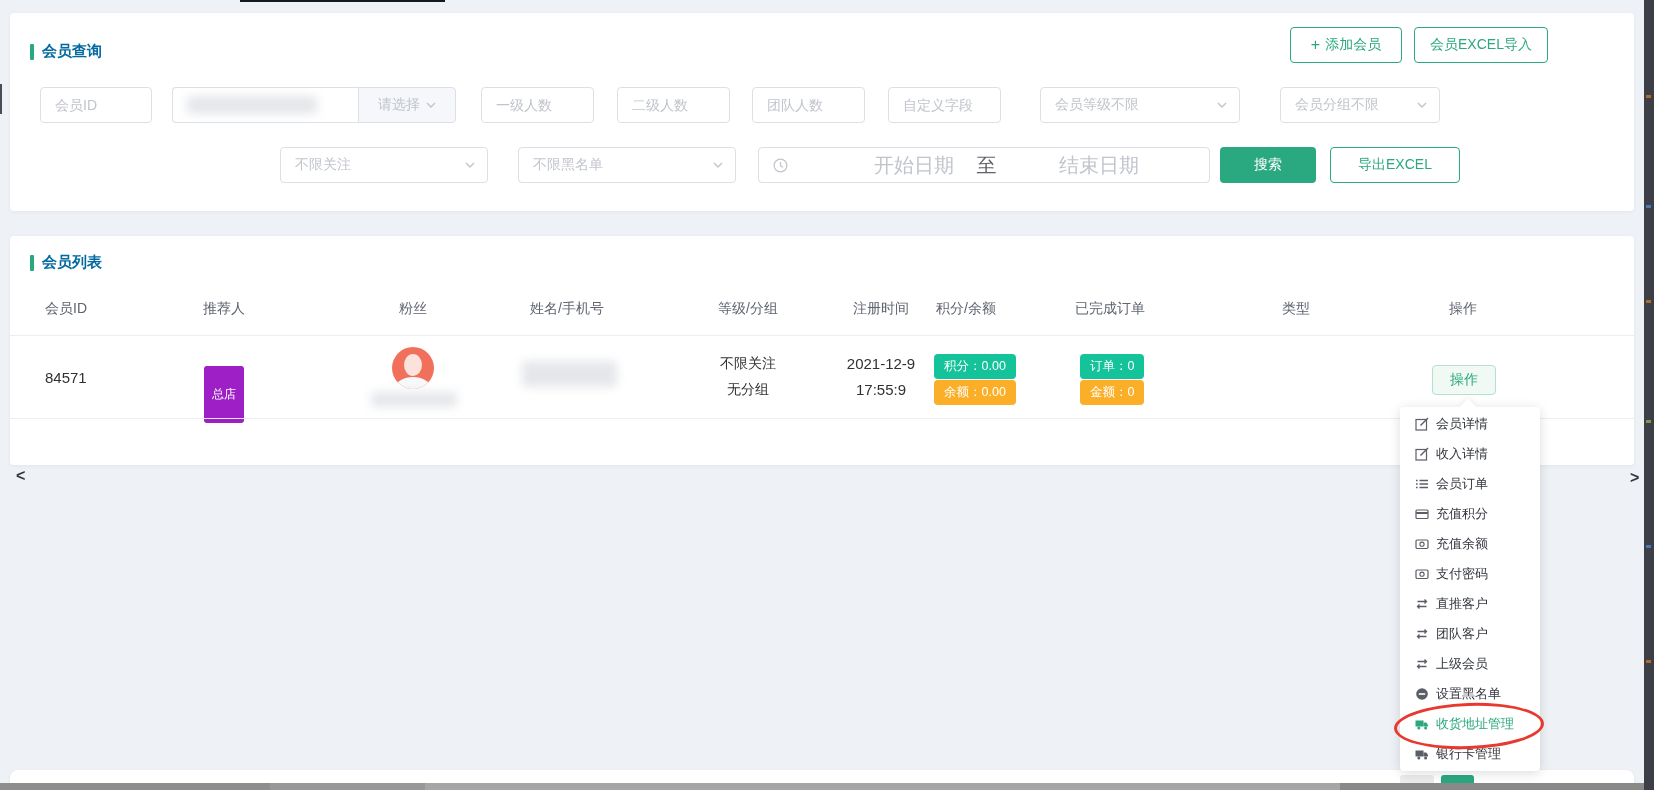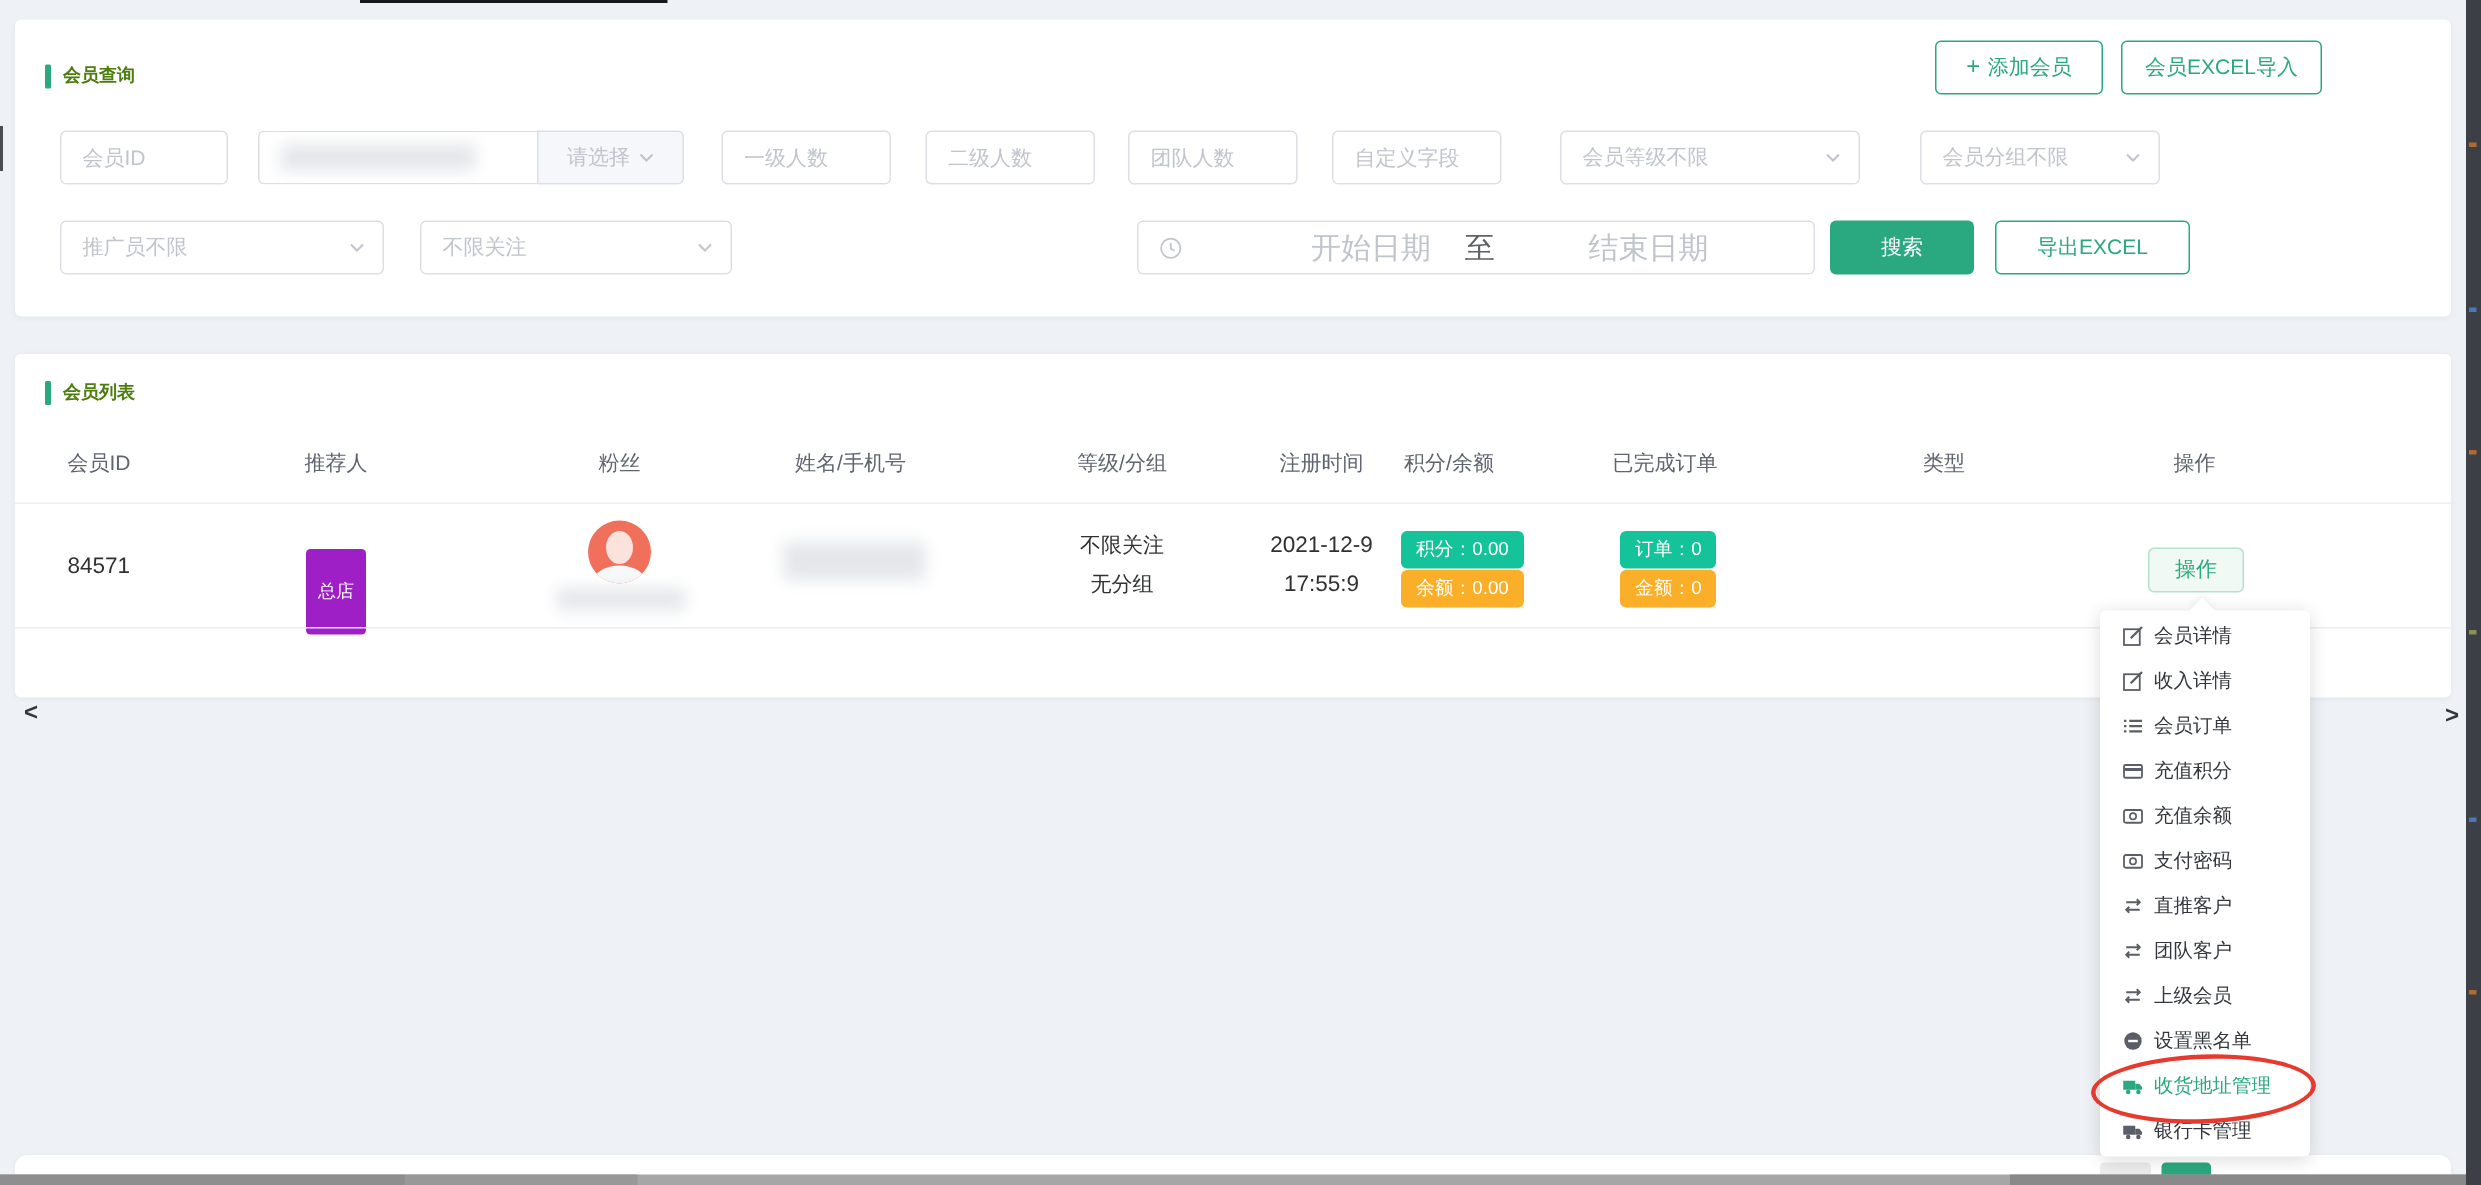--- a/index.html
+++ b/index.html
@@ -7,21 +7,21 @@
   body { font-family:"Liberation Sans","DejaVu Sans",sans-serif; background:#eef1f5; }
   .page { position:relative; width:1654px; height:790px; background:#eef1f5; overflow:hidden; }
 
   .card { position:absolute; background:#fff; border-radius:4px; box-shadow:0 1px 4px rgba(0,0,0,0.05); }
   .card1 { left:10px; top:13px; width:1624px; height:198px; }
   .card2 { left:10px; top:236px; width:1624px; height:229px; }
   .card3 { left:10px; top:770px; width:1624px; height:20px; border-radius:8px 8px 0 0; }
 
   .sec-title { position:absolute; display:flex; align-items:center; gap:8px; }
   .sec-bar { width:4px; height:16px; background:#2aa87f; border-radius:1px; }
-  .sec-text { font-size:12px; font-weight:bold; color:#4d7c0f; }
+  .sec-text { font-size:15px; font-weight:bold; color:#0369a1; }
 
   .stats { position:absolute; left:103px; top:261px; font-size:13px; color:#606266; display:flex; gap:14px; white-space:nowrap; }
 
   .btn-outline { position:absolute; display:flex; align-items:center; justify-content:center; gap:5px;
     border:1px solid #2aa87f; color:#2aa87f; background:#fff; border-radius:4px; font-size:14px; cursor:pointer; }
   .btn-solid { position:absolute; display:flex; align-items:center; justify-content:center;
     background:#2aa87f; color:#fff; border-radius:4px; font-size:14px; cursor:pointer; }
 
   .ipt { position:absolute; height:36px; border:1px solid #dcdfe6; border-radius:4px; background:#fff;
     font-size:14px; color:#606266; padding:0 14px; outline:none; font-family:inherit; }
@@ -130,28 +130,28 @@
           <polyline points="1,1 5,5 9,1" fill="none" stroke="#c0c4cc" stroke-width="1.4"></polyline>
         </svg>
     </div>
     <div class="sel" style="left:1270px; top:74px; width:160px;">
       <span>会员分组不限</span>
       <svg width="10" height="6" viewBox="0 0 10 6">
           <polyline points="1,1 5,5 9,1" fill="none" stroke="#c0c4cc" stroke-width="1.4"></polyline>
         </svg>
     </div>
 
-    <div class="sel" style="left:30px; top:134px; width:216px;">
-      <span>推广员不限</span>
+    <div class="sel" style="left:270px; top:134px; width:208px;">
+      <span>不限关注</span>
       <svg width="10" height="6" viewBox="0 0 10 6">
           <polyline points="1,1 5,5 9,1" fill="none" stroke="#c0c4cc" stroke-width="1.4"></polyline>
         </svg>
     </div>
-    <div class="sel" style="left:270px; top:134px; width:208px;">
-      <span>不限关注</span>
+    <div class="sel" style="left:508px; top:134px; width:218px;">
+      <span>不限黑名单</span>
       <svg width="10" height="6" viewBox="0 0 10 6">
           <polyline points="1,1 5,5 9,1" fill="none" stroke="#c0c4cc" stroke-width="1.4"></polyline>
         </svg>
     </div>
     <div class="daterange" style="left:748px; top:134px;">
       <svg class="clock" width="15" height="15" viewBox="0 0 15 15">
         <circle cx="7.5" cy="7.5" r="6.4" fill="none" stroke="#c0c4cc" stroke-width="1.2"></circle>
         <path d="M7.5 4v3.8l2.6 1.4" fill="none" stroke="#c0c4cc" stroke-width="1.2"></path>
       </svg>
       <span class="dr-start">开始日期</span>

